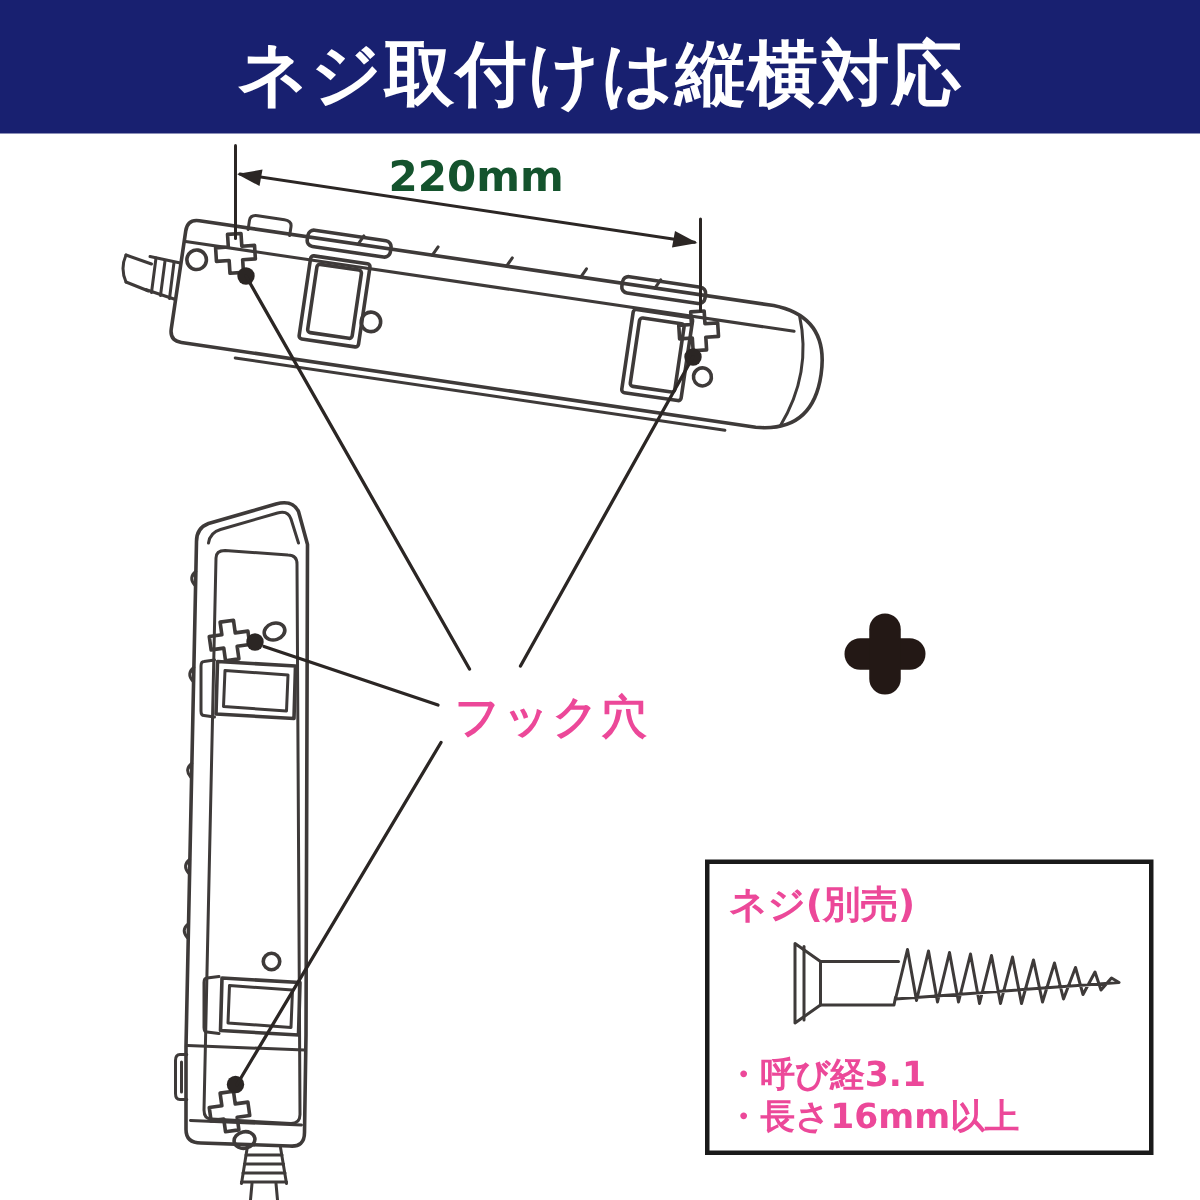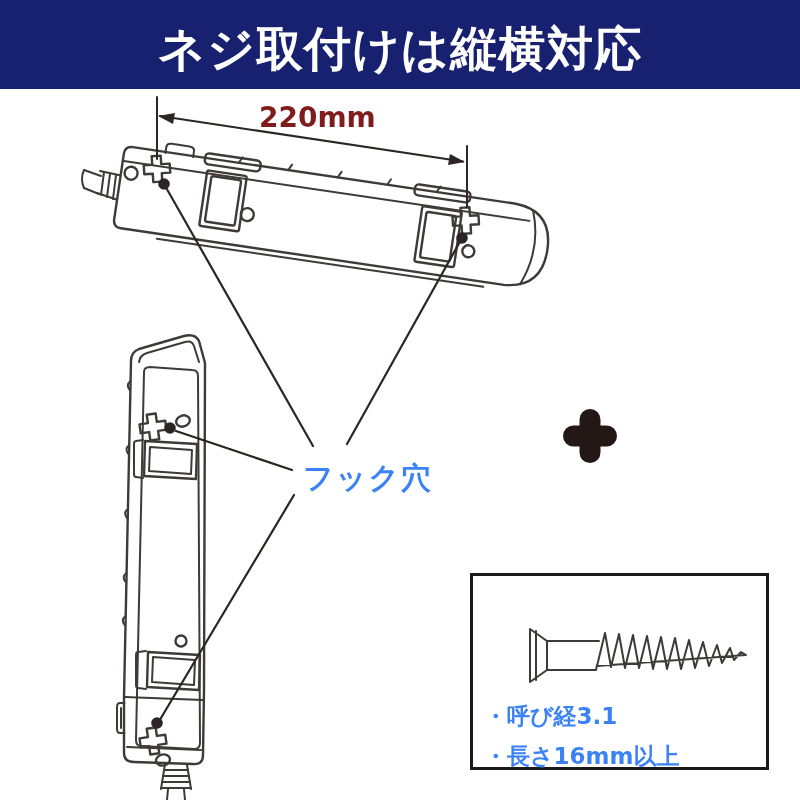--- a/index.html
+++ b/index.html
@@ -25,27 +25,27 @@
   svg.art .thin{stroke-width:2;}
   svg.art .fillwhite{fill:#ffffff;}
   svg.art .cross{fill:#f3a28c;stroke:#4a2b24;stroke-width:2.2;stroke-linejoin:round;}
   svg.art .dot{fill:#2b2624;stroke:none;}
   svg.art .leader{stroke:#2b2624;stroke-width:2.2;}
   svg.art .dim{stroke:#2b2624;stroke-width:2;}
   svg.art .dimhead{fill:#2b2624;stroke:none;}
   svg.art .blackcross{fill:#231815;stroke:none;}
   svg.art .boxframe{fill:#ffffff;stroke:#1a1a1a;stroke-width:3;}
   
-  .txt{position:absolute;color:#3b82f6;font-weight:bold;white-space:nowrap;}
-  .dim-label{left:259px;top:101px;width:100px;text-align:center;font-size:28px;color:#7f1d1d;}
+  .txt{position:absolute;color:#ec4899;font-weight:bold;white-space:nowrap;}
+  .dim-label{left:259px;top:101px;width:100px;text-align:center;font-size:28px;color:#14532d;}
   .hook-label{left:303px;top:458px;font-size:30px;letter-spacing:2px;}
   .feature-text{left:466px;top:472px;font-size:26px;line-height:29px;}
   .box-title{left:486px;top:586px;font-size:25px;}
   .bullet1{left:484px;top:701px;font-size:23px;text-align:center;}
-  .bullet2{left:484px;top:729px;font-size:23px;margin-top:12px;}
+  .bullet2{left:484px;top:729px;font-size:23px;}
 </style>
 </head>
 <body>
 
 <div class="stage">
 
   <div class="header">
     <span class="title">ネジ取付けは縦横対応</span>
   </div>
 
@@ -196,16 +196,17 @@
         <path class="thin" d="M 597,666 L 605,633 L 611,667 L 619,634 L 625,668 L 633,635 L 639,668 L 647,636 L 653,669 L 661,637 L 667,669 L 675,638 L 681,669 L 689,640 L 695,668 L 703,642 L 709,666 L 717,645 L 722,663 L 730,648 L 734,660 L 741,652 L 746,655 Z"></path>
       </g>
     </g>
   </svg>
 
   <div class="txt dim-label">220mm</div>
 
   <div class="txt hook-label">フック穴</div>
 
 
+  <div class="txt box-title">ネジ(別売)</div>
   <div class="txt bullet1">・呼び経3.1</div>
   <div class="txt bullet2">・長さ16mm以上</div>
 
 </div>
 
 </body></html>

